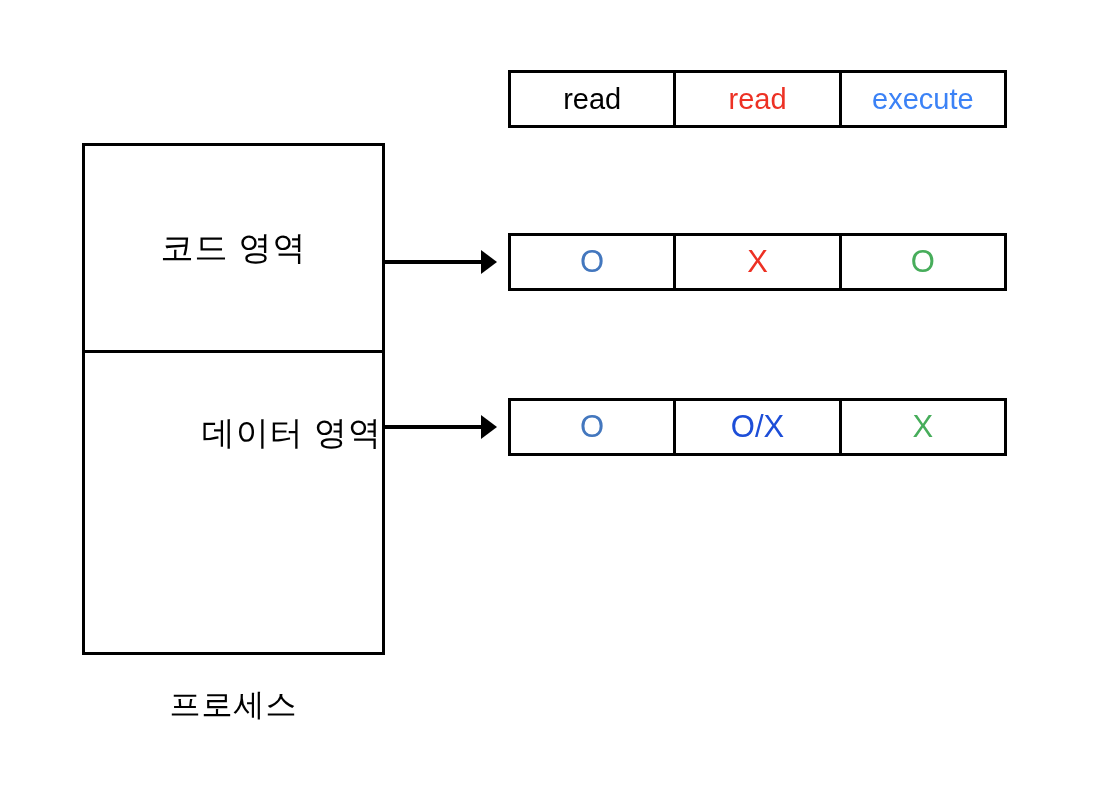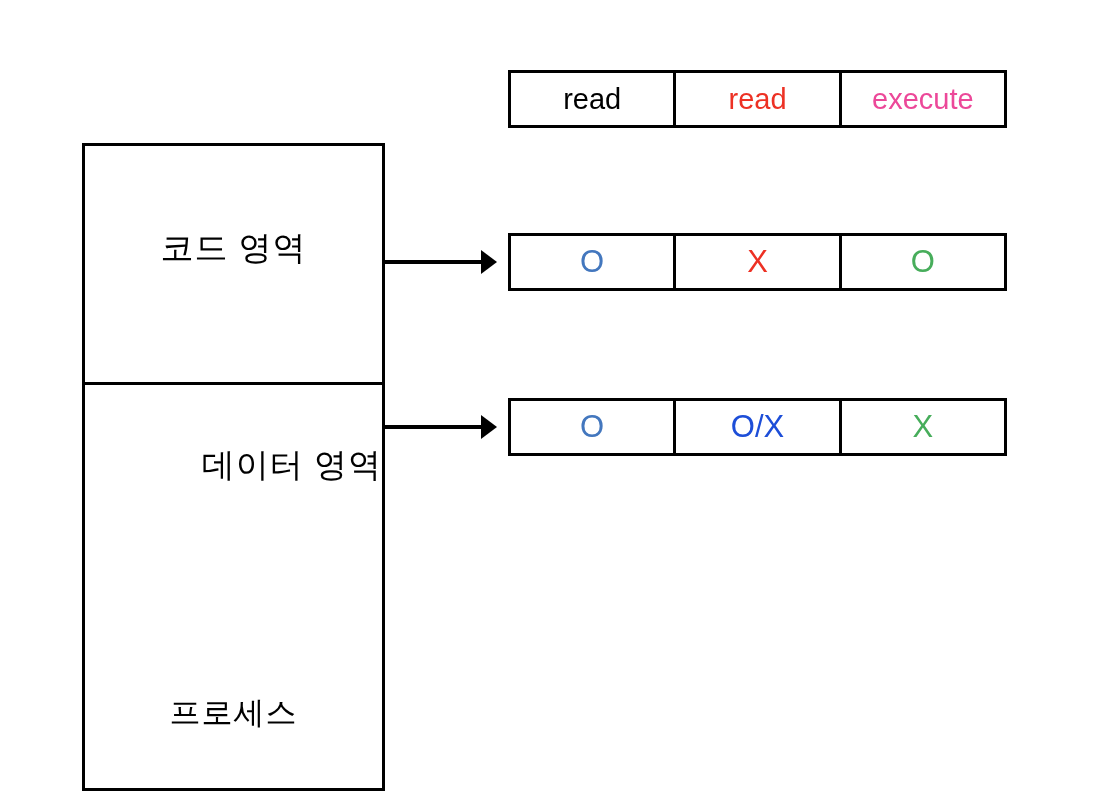--- a/index.html
+++ b/index.html
@@ -15,27 +15,26 @@
     background: #ffffff;
     overflow: hidden;
   }
 
   
   .process-box {
     position: absolute;
     left: 82px;
     top: 143px;
     width: 303px;
-    height: 648px;
+    height: 512px;
     border: 3px solid #000000;
     box-sizing: border-box;
     display: flex;
     flex-direction: column;
     background: #ffffff;
-    gap: 32px;
   }
   .mem-section {
     display: flex;
     align-items: center;
     justify-content: center;
     box-sizing: border-box;
     font-size: 33px;
     color: #000000;
     letter-spacing: 1px;
   }
@@ -45,21 +44,20 @@
 
   .process-caption {
     position: absolute;
     left: 82px;
     top: 684px;
     width: 303px;
     text-align: center;
     font-size: 31px;
     color: #000000;
     letter-spacing: 1px;
-    margin-top: 8px;
   }
 
   
   .arrow { position: absolute; }
   .arrow .shaft {
     position: absolute;
     left: 0;
     top: 10px;
     width: 96px;
     height: 4px;
@@ -125,21 +123,21 @@
   </div>
 
   <div class="arrow a2">
     <div class="shaft"></div>
     <div class="head"></div>
   </div>
 
   <div class="ptable header">
     <div class="pcell" style="color: #000000;">read</div>
     <div class="pcell" style="color: rgb(237, 49, 36);">read</div>
-    <div class="pcell" style="color: #ec4899;">execute</div>
+    <div class="pcell" style="color: #3b82f6;">execute</div>
   </div>
 
   <div class="ptable row1">
     <div class="pcell" style="color: rgb(67, 119, 190);">O</div>
     <div class="pcell" style="color: rgb(237, 49, 36);">X</div>
     <div class="pcell" style="color: rgb(71, 173, 91);">O</div>
   </div>
 
   <div class="ptable row2">
     <div class="pcell" style="color: rgb(67, 119, 190);">O</div>

